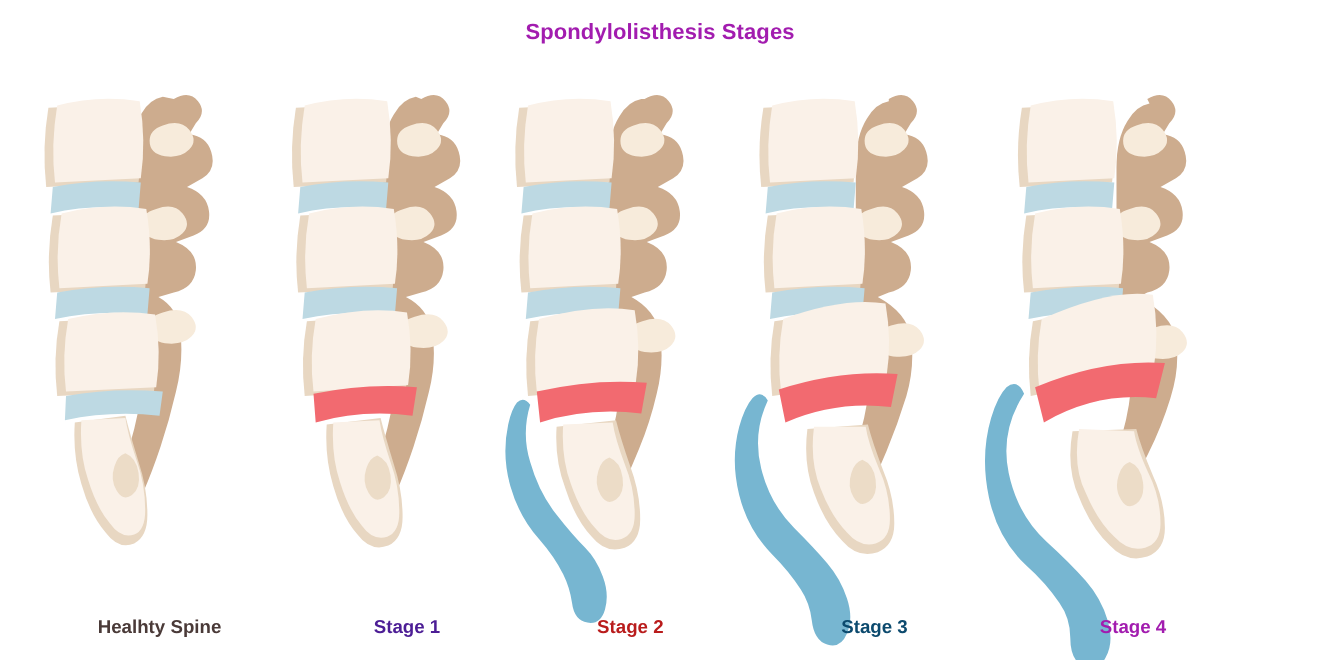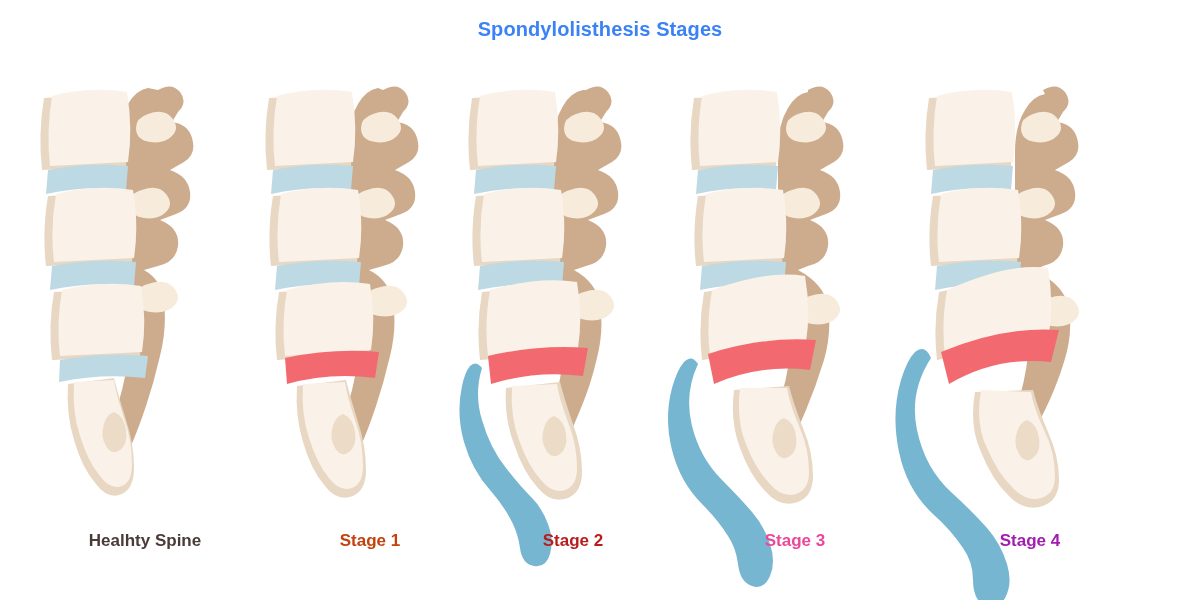--- a/index.html
+++ b/index.html
@@ -33,39 +33,39 @@
     height: 470px;
   }
   .spine-panel svg {
     display: block;
     width: 230px;
     height: 470px;
     overflow: visible;
   }
   .stage-label {
     position: absolute;
-    top: 531px;
+    top: 560px;
     width: 230px;
     text-align: center;
     font-size: 17px;
     font-weight: bold;
     color: #4a3a38;
   }
   .p0 { left: 30px; }
   .p1 { left: 255px; }
   .p2 { left: 458px; }
   .p3 { left: 680px; }
   .p4 { left: 915px; }
 </style>
 </head>
 <body>
 
 <div id="page" style="background: rgb(255, 255, 255);">
 
-  <div id="chart-title" style="color: #3b82f6;">Spondylolisthesis Stages</div>
+  <div id="chart-title" style="color: #a21caf;">Spondylolisthesis Stages</div>
 
   <div class="spine-panel p0">
     <svg viewBox="0 0 230 470" xmlns="http://www.w3.org/2000/svg">
 
       <path fill="#cdac8e" d="M128 18 q14 -8 22 2 q8 10 -2 20 l-6 10 q16 2 20 16 q5 16 -8 24 l-14 8 q18 6 20 22 q2 16 -14 22 l-16 6 q20 8 18 26 q-2 16 -20 20 l-14 4 q18 10 20 32 q3 26 -4 54 q-6 26 -14 50 q-8 24 -16 42 q-6 14 -16 16 q-10 2 -12 -8 q-2 -10 4 -22 q10 -20 16 -44 q7 -28 8 -56 q1 -30 -6 -56 q-6 -22 -6 -46 l0 -86 q0 -26 10 -42 q8 -14 20 -16 z"></path>
 
       <path fill="#f7ebdb" d="M118 42 q16 -6 24 4 q8 10 0 18 q-8 8 -22 6 q-14 -2 -14 -14 q0 -10 12 -14 z"></path>
       <path fill="#f7ebdb" d="M112 118 q16 -6 24 4 q8 10 0 18 q-8 8 -22 6 q-14 -2 -15 -14 q-1 -10 13 -14 z"></path>
       <path fill="#f7ebdb" d="M118 212 q18 -6 26 4 q8 10 0 18 q-8 8 -24 6 q-14 -2 -15 -14 q-1 -10 13 -14 z"></path>
 
@@ -106,21 +106,21 @@
       <path fill="#e8d7c2" d="M24 220 q-6 34 -2 68 l92 -6 q4 -32 -2 -68 z"></path>
       <path fill="#faf1e8" d="M32 218 q-6 34 -2 66 l86 -6 q5 -32 -1 -66 q-38 -6 -83 6 z"></path>
 
       <path fill="#f26a70" d="M30 286 q48 -10 94 -6 l-4 26 q-45 -6 -88 6 z"></path>
 
       <path fill="#e8d7c2" d="M42 314 q-2 30 6 56 q8 28 22 44 q12 16 28 10 q13 -6 13 -26 q0 -24 -8 -48 q-8 -26 -12 -42 z"></path>
       <path fill="#faf1e8" d="M48 312 q-2 30 6 54 q8 26 20 40 q10 14 23 10 q11 -4 11 -22 q0 -24 -8 -46 q-8 -24 -10 -38 z"></path>
       <path fill="#ecdcc7" d="M88 342 q10 4 12 18 q2 14 -6 20 q-8 6 -14 -4 q-6 -10 -2 -22 q3 -10 10 -12 z"></path>
     </svg>
   </div>
-  <div class="stage-label p1" style="color: #c2410c;">Stage 1</div>
+  <div class="stage-label p1" style="color: #4c1d95;">Stage 1</div>
 
   <div class="spine-panel p2">
     <svg viewBox="0 0 230 470" xmlns="http://www.w3.org/2000/svg">
 
       <path fill="#77b6d1" d="M24 296 q-8 26 0 52 q8 28 24 48 q14 18 26 30 q10 10 16 26 q6 16 2 30 q-4 14 -16 12 q-12 -2 -14 -18 q-2 -14 -8 -26 q-8 -16 -22 -32 q-18 -20 -26 -48 q-8 -28 -2 -56 q3 -14 8 -20 q6 -6 12 2 z"></path>
       <path fill="#cdac8e" d="M128 18 q14 -8 22 2 q8 10 -2 20 l-6 10 q16 2 20 16 q5 16 -8 24 l-14 8 q18 6 20 22 q2 16 -14 22 l-16 6 q20 8 18 26 q-2 16 -20 20 l-12 4 q22 12 26 34 q4 26 -3 54 q-6 26 -16 50 q-10 24 -18 42 q-6 14 -16 16 q-10 2 -12 -8 q-2 -10 4 -22 q12 -20 18 -44 q7 -28 8 -56 q1 -30 -6 -56 q-6 -22 -6 -46 l0 -86 q0 -26 10 -42 q8 -14 20 -16 z"></path>
       <path fill="#f7ebdb" d="M118 42 q16 -6 24 4 q8 10 0 18 q-8 8 -22 6 q-14 -2 -14 -14 q0 -10 12 -14 z"></path>
       <path fill="#f7ebdb" d="M112 118 q16 -6 24 4 q8 10 0 18 q-8 8 -22 6 q-14 -2 -15 -14 q-1 -10 13 -14 z"></path>
       <path fill="#f7ebdb" d="M126 220 q18 -6 26 4 q8 10 0 18 q-8 8 -24 6 q-14 -2 -15 -14 q-1 -10 13 -14 z"></path>
 
@@ -163,21 +163,21 @@
       <path fill="#e8d7c2" d="M24 220 q-6 34 -2 68 l102 -14 q4 -32 -2 -68 z"></path>
       <path fill="#faf1e8" d="M32 218 q-6 34 -2 66 l96 -14 q5 -32 -1 -66 q-38 -6 -93 14 z"></path>
 
       <path fill="#f26a70" d="M28 282 q56 -18 108 -14 l-6 30 q-50 -6 -96 14 z"></path>
 
       <path fill="#e8d7c2" d="M54 318 q-4 32 6 58 q10 28 26 44 q14 16 32 10 q15 -6 15 -26 q0 -24 -10 -48 q-10 -26 -14 -42 z"></path>
       <path fill="#faf1e8" d="M60 316 q-4 32 6 56 q10 26 24 40 q12 14 26 10 q13 -4 13 -22 q0 -24 -10 -46 q-10 -24 -12 -38 z"></path>
       <path fill="#ecdcc7" d="M104 346 q10 4 12 18 q2 14 -6 20 q-8 6 -14 -4 q-6 -10 -2 -22 q3 -10 10 -12 z"></path>
     </svg>
   </div>
-  <div class="stage-label p3" style="color: #ec4899;">Stage 3</div>
+  <div class="stage-label p3" style="color: #0c4a6e;">Stage 3</div>
 
   <div class="spine-panel p4">
     <svg viewBox="0 0 230 470" xmlns="http://www.w3.org/2000/svg">
       <path fill="#77b6d1" d="M16 286 q-22 34 -14 72 q8 38 34 62 q22 20 36 36 q14 16 20 36 q6 20 -2 34 q-8 14 -20 8 q-12 -6 -12 -26 q0 -18 -10 -32 q-12 -18 -30 -34 q-26 -24 -34 -62 q-8 -38 2 -72 q6 -20 14 -28 q10 -8 16 6 z"></path>
       <path fill="#cdac8e" d="M128 18 q14 -8 22 2 q8 10 -2 20 l-6 10 q16 2 20 16 q5 16 -8 24 l-14 8 q18 6 20 22 q2 16 -14 22 l-16 6 q20 8 18 26 q-2 16 -20 20 l-8 4 q30 16 34 38 q4 26 -5 54 q-8 26 -20 50 q-12 24 -22 42 q-8 14 -18 16 q-10 2 -12 -8 q-2 -10 6 -22 q14 -20 22 -44 q8 -28 9 -56 q1 -30 -8 -56 q-6 -22 -6 -46 l0 -86 q0 -26 10 -42 q8 -14 20 -16 z"></path>
       <path fill="#f7ebdb" d="M118 42 q16 -6 24 4 q8 10 0 18 q-8 8 -22 6 q-14 -2 -14 -14 q0 -10 12 -14 z"></path>
       <path fill="#f7ebdb" d="M112 118 q16 -6 24 4 q8 10 0 18 q-8 8 -22 6 q-14 -2 -15 -14 q-1 -10 13 -14 z"></path>
       <path fill="#f7ebdb" d="M134 226 q18 -6 26 4 q8 10 0 18 q-8 8 -24 6 q-14 -2 -15 -14 q-1 -10 13 -14 z"></path>
 
       <path fill="#e8d7c2" d="M14 26 q-6 36 -2 72 l84 -4 q4 -36 -2 -72 z"></path>

